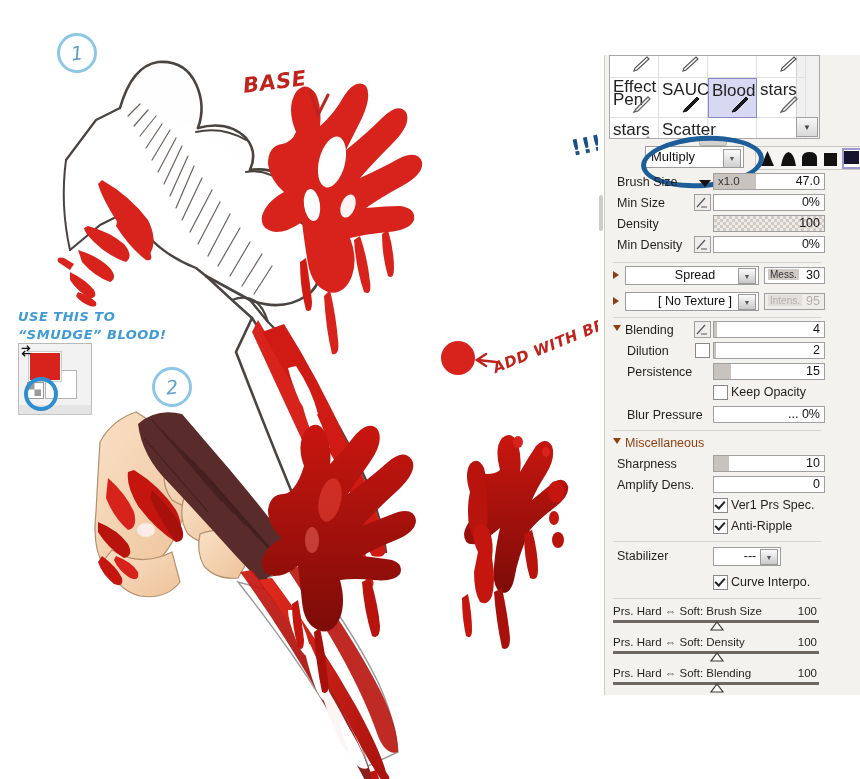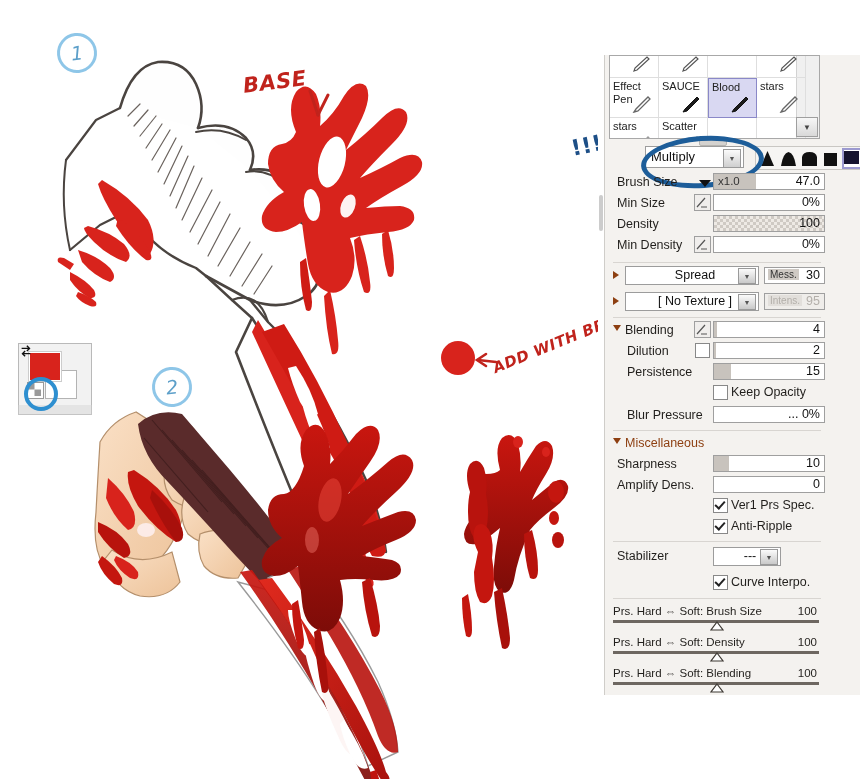--- a/index.html
+++ b/index.html
@@ -59,21 +59,21 @@
          background:#9b948d;border-left:1px solid #7e7872;}
   #panel-scrollthumb{position:absolute;left:825px;top:55px;width:11px;height:600px;
          background:#a39c95;}
   #panel-edge{position:absolute;left:836px;top:55px;width:24px;height:640px;background:#ffffff;}
 
   
   #brushgrid{position:absolute;left:4px;top:0px;width:209px;height:82px;
          background:#ffffff;border:1px solid #a8a8a8;overflow:hidden;}
   .bcell{position:absolute;width:49px;height:40px;box-sizing:border-box;
          border-right:1px solid #dedede;border-bottom:1px solid #dedede;
-         font-size:11px;color:#222;padding:2px 0 0 3px;}
+         font-size:17px;color:#222;padding:2px 0 0 3px;}
   .bcell.sel{background:#d9d8f2;border:1px solid #8a88c8;}
   .bcell .pen{position:absolute;right:5px;bottom:3px;width:22px;height:18px;}
   #brush-more{position:absolute;right:1px;bottom:1px;width:20px;height:18px;
          background:linear-gradient(#f7f7f7,#d9d9d9);border:1px solid #9f9f9f;
          display:flex;align-items:center;justify-content:center;font-size:8px;color:#444;}
   #brushgrid-scroll{position:absolute;right:0;top:0;width:22px;height:82px;background:#f0f0f0;
          border-left:1px solid #d2d2d2;}
 
   #grip-handle{position:absolute;left:94px;top:84px;width:26px;height:5px;
          background:#d4d2cf;border:1px solid #b6b4b0;border-radius:2px;}
@@ -356,20 +356,24 @@
   <svg style="position:absolute;left:300px;top:85px;" width="40" height="40">
     <g stroke="#c0231c" stroke-width="3" fill="none" stroke-linecap="round">
       <path d="M10 6 L18 30"></path>
         <path d="M28 10 L18 30"></path>
     </g>
   </svg>
 
   <div class="annot annot-red" id="addbrush-label"><span>ADD WITH
 BRUSH</span></div>
 
+  <div class="annot annot-blue" id="smudge-label">
+    <div>USE THIS TO</div>
+    <div>“SMUDGE” BLOOD!</div>
+  </div>
 
   <div class="annot" id="excl-label">!!!</div>
 
   <div class="numcircle" id="num1">1</div>
   <div class="numcircle" id="num2">2</div>
 
   <div id="cp-bar"></div>
   <div id="colorpick">
     <div id="cp-back"></div>
     <div id="cp-fore"></div>

